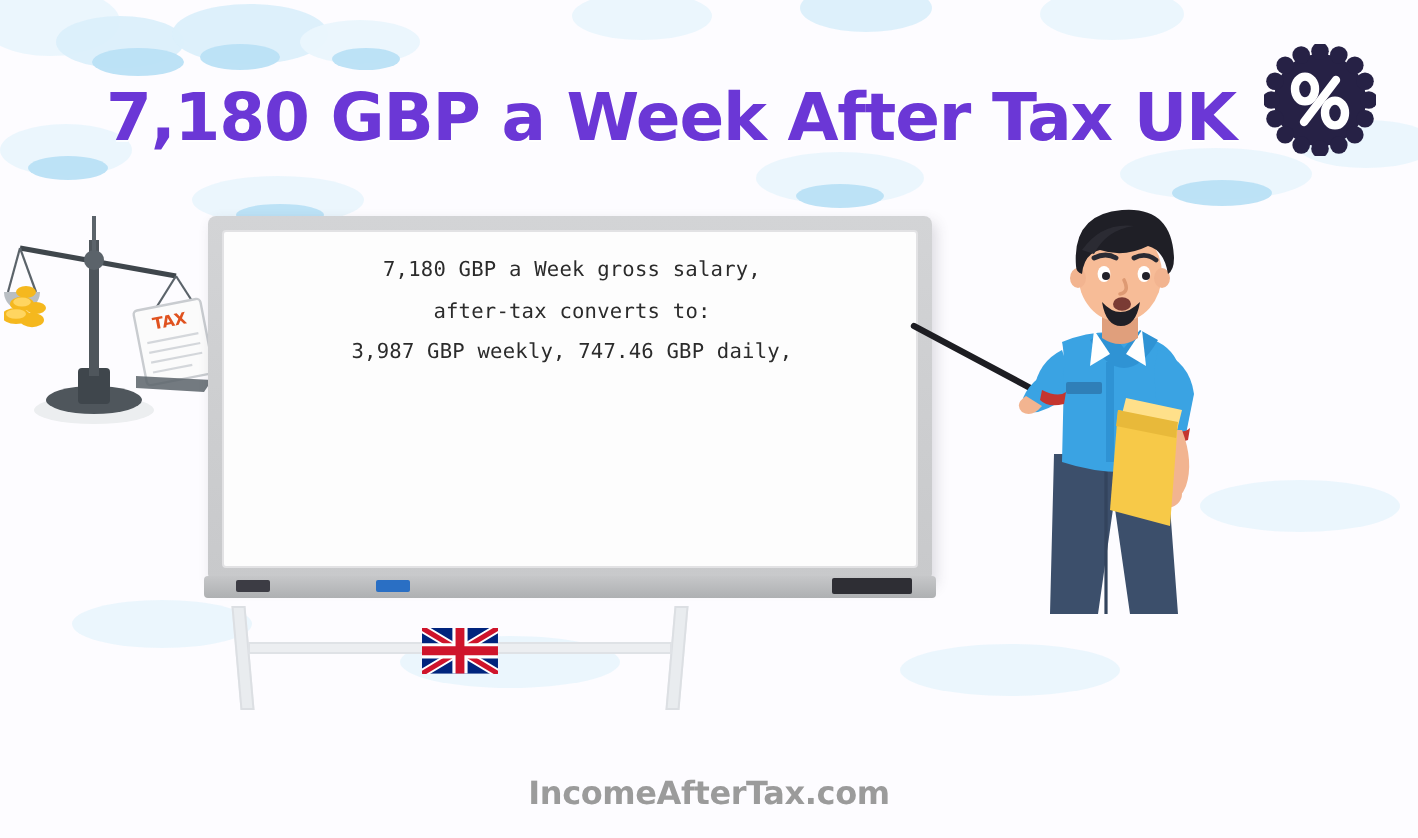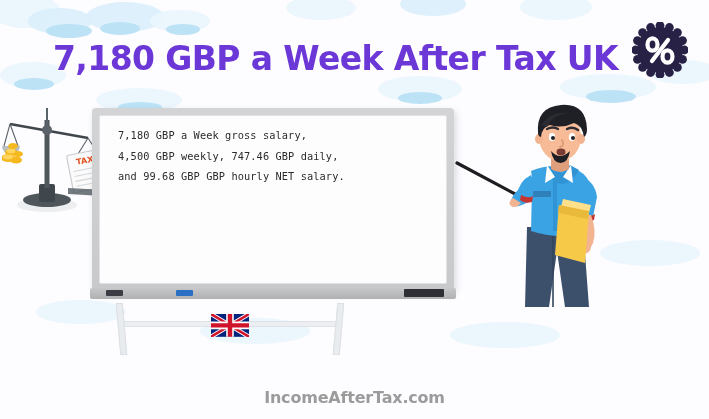--- a/index.html
+++ b/index.html
@@ -35,21 +35,21 @@
     font-size:33px;
     letter-spacing:-.6px;
     color:#6b37d6;
     white-space:nowrap;
     text-shadow:0 1px 0 rgba(255,255,255,.8);
   }
   .pct-badge{ position:relative; width:56px; height:56px; flex:0 0 56px; }
   .pct-badge svg{ display:block; width:56px; height:56px; }
 
   
-  .board-area{ position:absolute; left:92px; top:108px; width:413px; height:195px; z-index:4;}
+  .board-area{ position:absolute; left:104px; top:108px; width:413px; height:195px; z-index:4;text-align:center;}
   .board{
     position:absolute; left:0; top:0; width:362px; height:183px;
     background:linear-gradient(180deg,#d3d4d6 0%, #c8c9cb 100%);
     border-radius:4px;
     padding:7px;
     box-shadow:2px 3px 7px rgba(60,60,80,.18);
   }
   .board-inner{
     width:100%; height:100%;
     background:#fdfdfd;
@@ -221,22 +221,22 @@
       </g>
     </g>
     <path d="M66 88 l38 2 -4 6 -34 -2 z" fill="#5b636a" opacity=".85"></path>
   </svg>
 </div>
 
 <div class="board-area">
   <div class="board">
     <div class="board-inner">
       <div class="bline">7,180 GBP a Week gross salary,</div>
-      <div class="bline">4,500 GBP weekly, 747.46 GBP daily,</div>
-      <div class="bline">and 99.68 GBP GBP hourly NET salary.</div>
+      <div class="bline">after-tax converts to:</div>
+      <div class="bline">3,987 GBP weekly, 747.46 GBP daily,</div>
     </div>
   </div>
   <div class="tray"></div>
   <div class="marker m1"></div>
   <div class="marker m2"></div>
   <div class="eraser"></div>
 </div>
 
 <div class="stand">
   <div class="leg l"></div>

